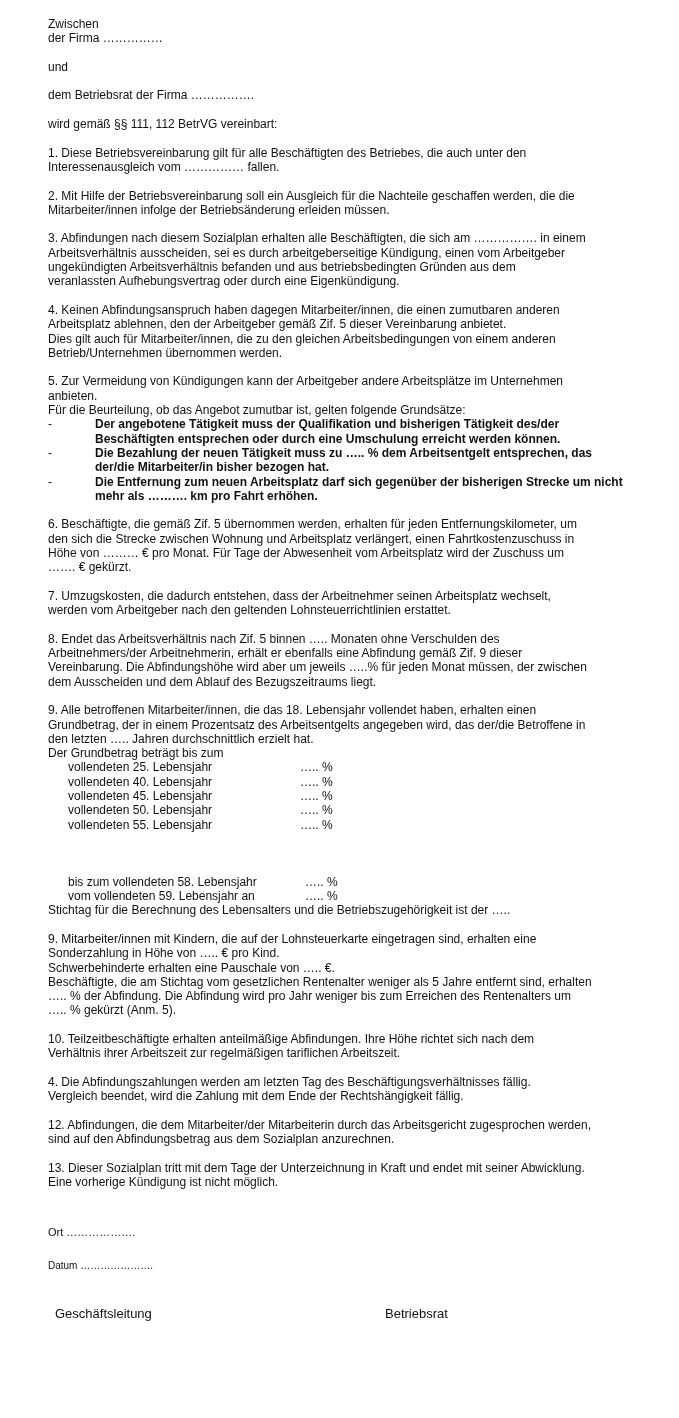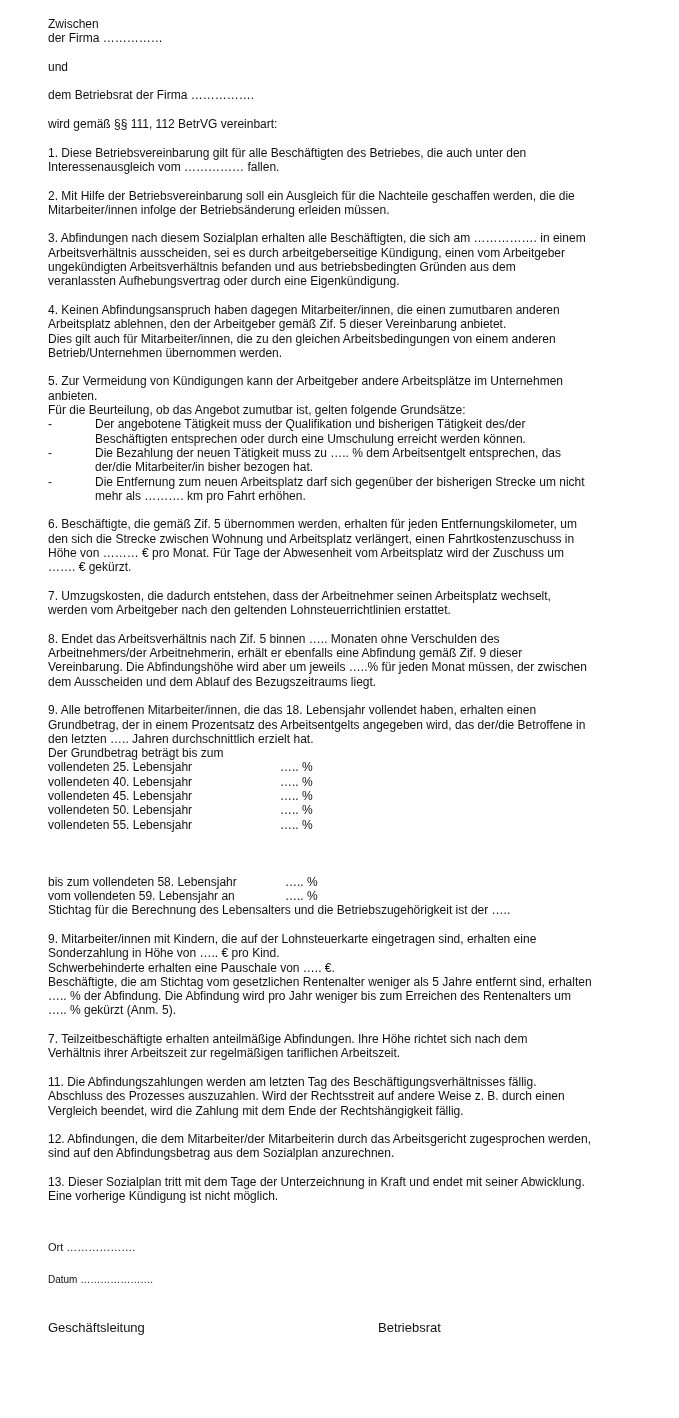--- a/index.html
+++ b/index.html
@@ -6,26 +6,26 @@
   body {
     width: 679px; height: 1418px; overflow: hidden; position: relative;
     font-family: "Liberation Sans", sans-serif; font-size: 12px; color: #111111;
   }
   .page { position: absolute; left: 48px; top: 17px; width: 620px; }
   .ln { display: block; line-height: 14.3px; white-space: pre; }
   .gap { height: 14.3px; }
   .gap2 { height: 28.6px; }
   .bullet-row { position: relative; }
   .bullet-row .dash { position: absolute; left: 0; }
-  .bullet-row .btext { padding-left: 47px; display: block; }
-  .age-row { display: flex; }
+  .bullet-row .btext { padding-left: 47px; display: block; font-weight: bold; }
+  .age-row { display: flex; margin-left: 20px; }
   .age-row .lbl { width: 232px; white-space: pre; line-height: 14.3px; }
   .age-row .val { white-space: pre; line-height: 14.3px; }
   .age-row2 .lbl { width: 237px; }
-  .sig-row { display: flex; line-height: 14.3px; }
+  .sig-row { display: flex; line-height: 14.3px; margin-left: 7px; }
   .sig-row .left { width: 330px; }
 </style>
 </head>
 <body>
 
 <div class="page">
 
   <div>
     <span class="ln">Zwischen</span>
     <span class="ln">der Firma ……………</span>
@@ -159,28 +159,27 @@
     <span class="ln">9. Mitarbeiter/innen mit Kindern, die auf der Lohnsteuerkarte eingetragen sind, erhalten eine</span>
     <span class="ln">Sonderzahlung in Höhe von ….. € pro Kind.</span>
     <span class="ln">Schwerbehinderte erhalten eine Pauschale von ….. €.</span>
     <span class="ln">Beschäftigte, die am Stichtag vom gesetzlichen Rentenalter weniger als 5 Jahre entfernt sind, erhalten</span>
     <span class="ln">….. % der Abfindung. Die Abfindung wird pro Jahr weniger bis zum Erreichen des Rentenalters um</span>
     <span class="ln">….. % gekürzt (Anm. 5).</span>
   </div>
   <div class="gap"></div>
 
   <div>
-    <span class="ln">7. Teilzeitbeschäftigte erhalten anteilmäßige Abfindungen. Ihre Höhe richtet sich nach dem</span>
+    <span class="ln">10. Teilzeitbeschäftigte erhalten anteilmäßige Abfindungen. Ihre Höhe richtet sich nach dem</span>
     <span class="ln">Verhältnis ihrer Arbeitszeit zur regelmäßigen tariflichen Arbeitszeit.</span>
   </div>
   <div class="gap"></div>
 
   <div>
-    <span class="ln">11. Die Abfindungszahlungen werden am letzten Tag des Beschäftigungsverhältnisses fällig.</span>
-    <span class="ln">Abschluss des Prozesses auszuzahlen. Wird der Rechtsstreit auf andere Weise z. B. durch einen</span>
+    <span class="ln">4. Die Abfindungszahlungen werden am letzten Tag des Beschäftigungsverhältnisses fällig.</span>
     <span class="ln">Vergleich beendet, wird die Zahlung mit dem Ende der Rechtshängigkeit fällig.</span>
   </div>
   <div class="gap"></div>
 
   <div>
     <span class="ln">12. Abfindungen, die dem Mitarbeiter/der Mitarbeiterin durch das Arbeitsgericht zugesprochen werden,</span>
     <span class="ln">sind auf den Abfindungsbetrag aus dem Sozialplan anzurechnen.</span>
   </div>
   <div class="gap"></div>
 

